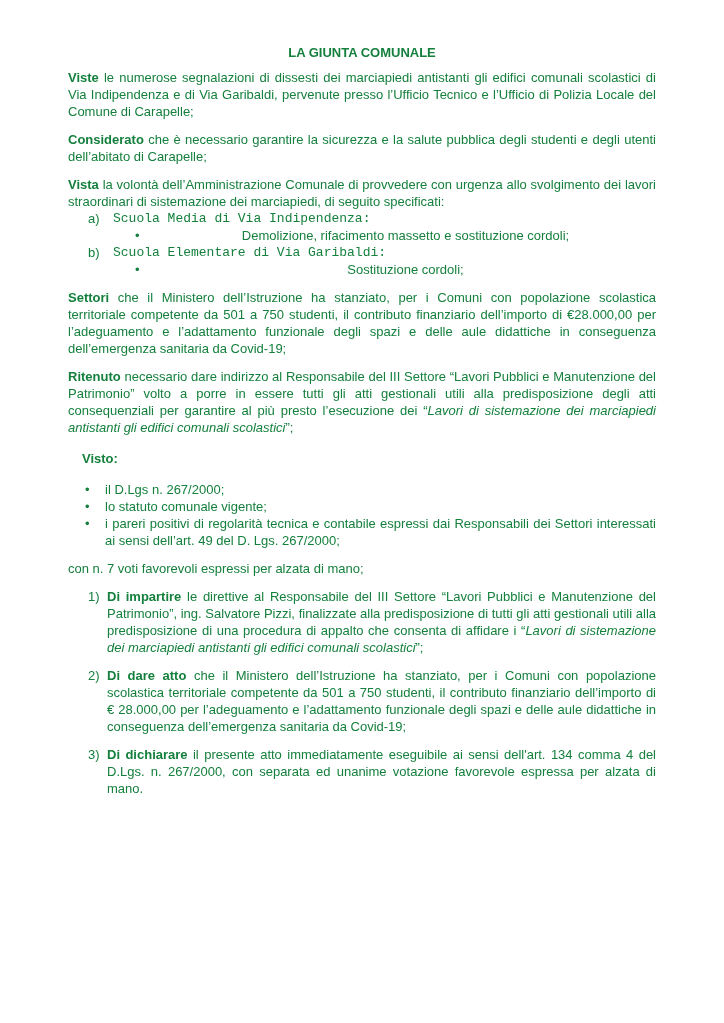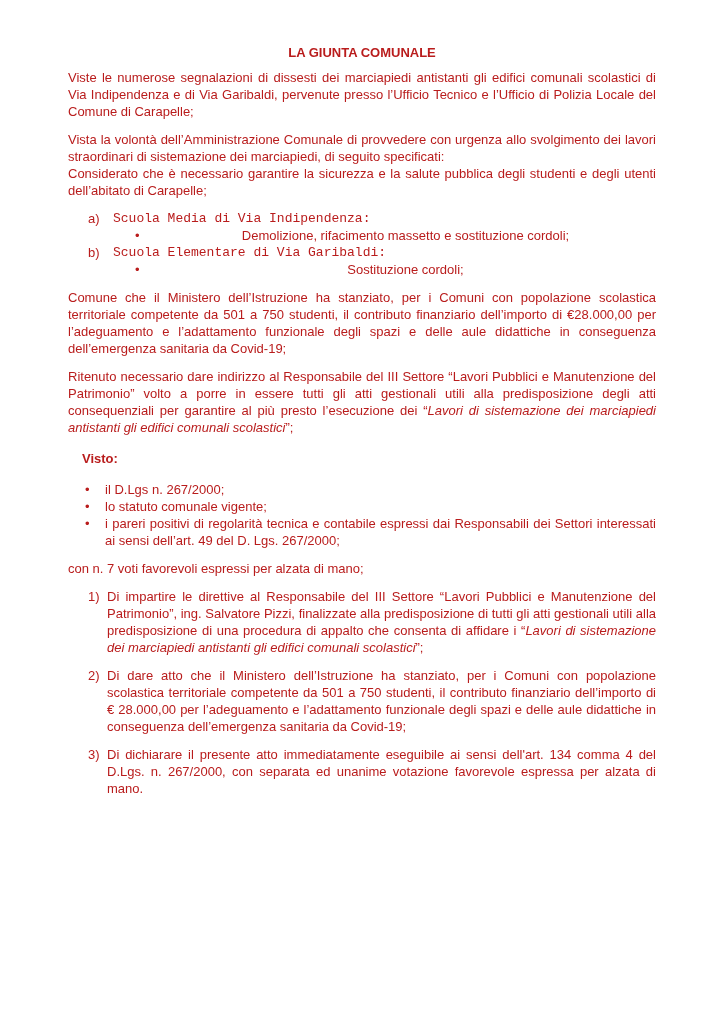--- a/index.html
+++ b/index.html
@@ -3,35 +3,35 @@
 <meta charset="utf-8">
 <style>
   html, body { margin: 0; padding: 0; background: #ffffff; }
   .page {
     position: relative;
     width: 724px;
     height: 1023px;
     box-sizing: border-box;
     padding: 44px 68px 0 68px;
     background: #ffffff;
-    color: #b91c1c;
+    color: #15803d;
     font-family: "Liberation Sans", sans-serif;
     font-size: 13px;
     line-height: 17px;
     text-align: justify;
     overflow: hidden;
   }
   .title {
     text-align: center;
     font-weight: bold;
     margin: 0 0 8px 0;
   }
   .para { margin: 0 0 11px 0; }
   .para.tight { margin-bottom: 0; }
-  .lead { font-weight: normal; margin-top: 45px; }
+  .lead { font-weight: bold; margin-top: 45px; }
   .visto-head { font-weight: bold; margin: 14px; }
   .quote-italic { font-style: italic; }
 
   .letter-list { margin: 0 0 11px 0; }
   .letter-row { display: flex; padding-left: 20px; }
   .l-marker { flex: 0 0 25px; }
   .l-text { flex: 1; text-align: left; font-family: Liberation Mono, monospace; }
   .deep-bullet-row { display: flex; padding-left: 67px; }
   .deep-bullet-row .b-dot { flex: 0 0 20px; }
   .deep-bullet-row .b-text { flex: 1; text-align: center; }
@@ -54,44 +54,44 @@
 </style>
 </head>
 <body>
 
 <div class="page">
 
   <div class="title">LA GIUNTA COMUNALE</div>
 
   <p class="para"><span class="lead">Viste</span><span> le numerose segnalazioni di dissesti dei marciapiedi antistanti gli edifici comunali scolastici di Via Indipendenza e di Via Garibaldi, pervenute presso l’Ufficio Tecnico e l’Ufficio di Polizia Locale del Comune di Carapelle;</span></p>
 
+  <p class="para"><span class="lead">Considerato</span><span> che è necessario garantire la sicurezza e la salute pubblica degli studenti e degli utenti dell’abitato di Carapelle;</span></p>
+
   <p class="para tight"><span class="lead">Vista</span><span> la volontà dell’Amministrazione Comunale di provvedere con urgenza allo svolgimento dei lavori straordinari di sistemazione dei marciapiedi, di seguito specificati:</span></p>
-
-  <p class="para"><span class="lead">Considerato</span><span> che è necessario garantire la sicurezza e la salute pubblica degli studenti e degli utenti dell’abitato di Carapelle;</span></p>
 
   <div class="letter-list">
     <div class="letter-row">
       <span class="l-marker">a)</span>
       <span class="l-text">Scuola Media di Via Indipendenza:</span>
     </div>
     <div class="deep-bullet-row">
       <span class="b-dot">•</span>
       <span class="b-text">Demolizione, rifacimento massetto e sostituzione cordoli;</span>
     </div>
     <div class="letter-row">
       <span class="l-marker">b)</span>
       <span class="l-text">Scuola Elementare di Via Garibaldi:</span>
     </div>
     <div class="deep-bullet-row">
       <span class="b-dot">•</span>
       <span class="b-text">Sostituzione cordoli;</span>
     </div>
   </div>
 
-  <p class="para"><span class="lead">Comune</span><span> che il Ministero dell’Istruzione ha stanziato, per i Comuni con popolazione scolastica territoriale competente da 501 a 750 studenti, il contributo finanziario dell’importo di €28.000,00 per l’adeguamento e l’adattamento funzionale degli spazi e delle aule didattiche in conseguenza dell’emergenza sanitaria da Covid-19;</span></p>
+  <p class="para"><span class="lead">Settori</span><span> che il Ministero dell’Istruzione ha stanziato, per i Comuni con popolazione scolastica territoriale competente da 501 a 750 studenti, il contributo finanziario dell’importo di €28.000,00 per l’adeguamento e l’adattamento funzionale degli spazi e delle aule didattiche in conseguenza dell’emergenza sanitaria da Covid-19;</span></p>
 
   <p class="para"><span class="lead">Ritenuto</span><span> necessario dare indirizzo al Responsabile del III Settore “Lavori Pubblici e Manutenzione del Patrimonio” volto a porre in essere tutti gli atti gestionali utili alla predisposizione degli atti consequenziali per garantire al più presto l’esecuzione dei “</span><span class="quote-italic">Lavori di sistemazione dei marciapiedi antistanti gli edifici comunali scolastici</span><span>”;</span></p>
 
   <p class="para visto-head">Visto:</p>
 
   <div class="visto-list">
     <div class="shallow-bullet-row">
       <span class="b-dot">•</span>
       <span class="b-text">il D.Lgs n. 267/2000;</span>
     </div>

